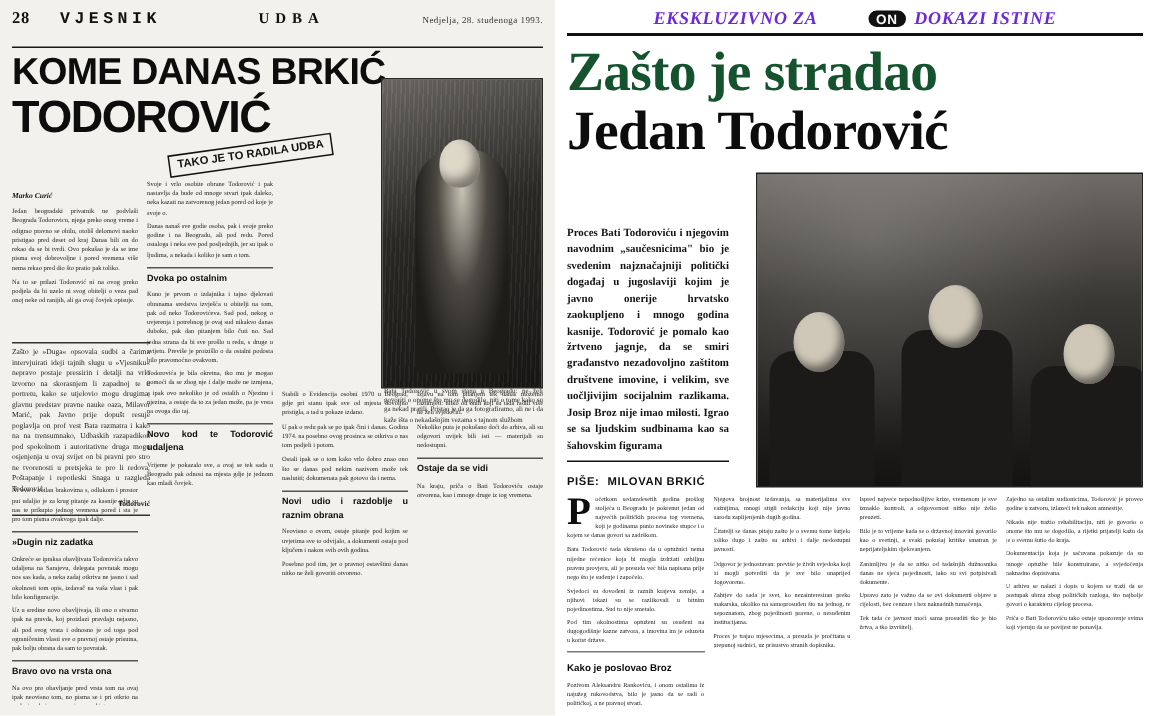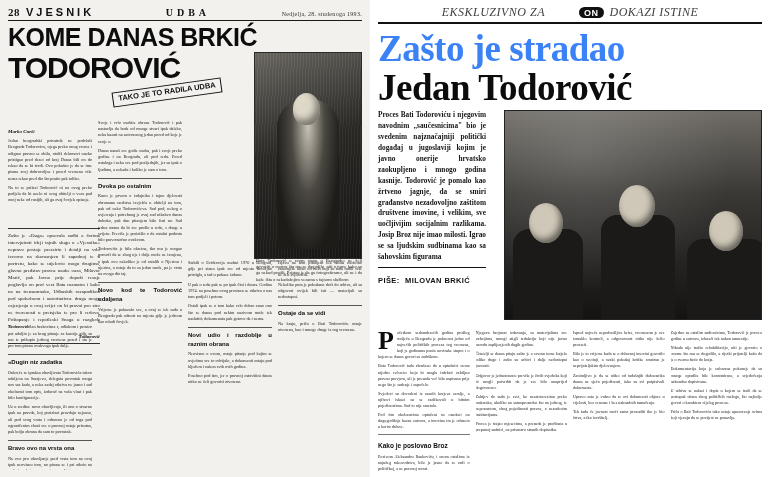--- a/index.html
+++ b/index.html
@@ -29,38 +29,38 @@
     background: #f2f1ed;
     box-sizing: border-box;
     padding: 6px 8px 4px 8px;
     overflow: hidden;
   }
   .masthead {
     display: flex;
     align-items: baseline;
     justify-content: space-between;
     border-bottom: 1px solid #1a1a1a;
-    padding-bottom: 2px;
+    padding-bottom: 12px;
     margin-bottom: 3px;
   }
   .masthead .folio {
     font-family: "Liberation Serif", serif;
     font-weight: bold;
     font-size: 11px;
     color: #111;
     letter-spacing: 0.5px;
   }
   .masthead .paper-name {
-    font-family: Liberation Sans, sans-serif;
+    font-family: Liberation Mono, monospace;
     font-weight: bold;
     font-size: 11px;
     letter-spacing: 3px;
     color: #111;
     flex: 0 0 auto;
-    margin-left: 6px;
+    margin-left: 20px;
   }
   .masthead .section-name {
     font-family: "Liberation Serif", serif;
     font-weight: bold;
     font-size: 10px;
     letter-spacing: 4px;
     color: #111;
     margin-left: auto;
     margin-right: auto;
   }
@@ -223,60 +223,61 @@
   .promo-strip {
     display: flex;
     align-items: center;
     justify-content: center;
     gap: 6px;
     border-bottom: 2px solid #111;
     padding-bottom: 2px;
   }
   .promo-strip .txt {
     font-family: "Liberation Serif", serif;
-    font-weight: normal;
+    font-weight: bold;
     font-style: italic;
     font-size: 12px;
     letter-spacing: 0.5px;
-    color: #404040;
+    color: #6d28d9;
   }
   .promo-strip .badge-on {
     display: inline-block;
     background: #111;
     color: #fff;
     font-family: "Liberation Sans", sans-serif;
     font-weight: bold;
     font-size: 9px;
     padding: 1px 5px 0 5px;
     border-radius: 8px;
     letter-spacing: 0.5px;
     margin-left: 28px;
   }
   .r-headline1 {
     font-family: "Liberation Serif", serif;
     font-weight: bold;
     font-size: 37px;
     line-height: 1.0;
-    color: #3b82f6;
+    color: #14532d;
     margin: 6px 0 0 0;
     letter-spacing: -0.5px;
   }
   .r-headline2 {
     font-family: "Liberation Serif", serif;
     font-weight: bold;
     font-size: 37px;
     line-height: 1.0;
     color: #0c0c0c;
     margin: 2px 0 4px 0;
     letter-spacing: -0.5px;
   }
   .r-upper {
     display: flex;
     gap: 18px;
     height: 215px;
+    align-items: flex-end;
   }
   .deck {
     width: 108px;
     font-family: "Liberation Serif", serif;
     font-weight: bold;
     font-size: 7.3px;
     line-height: 1.5;
     color: #141414;
     text-align: justify;
     border-bottom: 1px solid #111;

